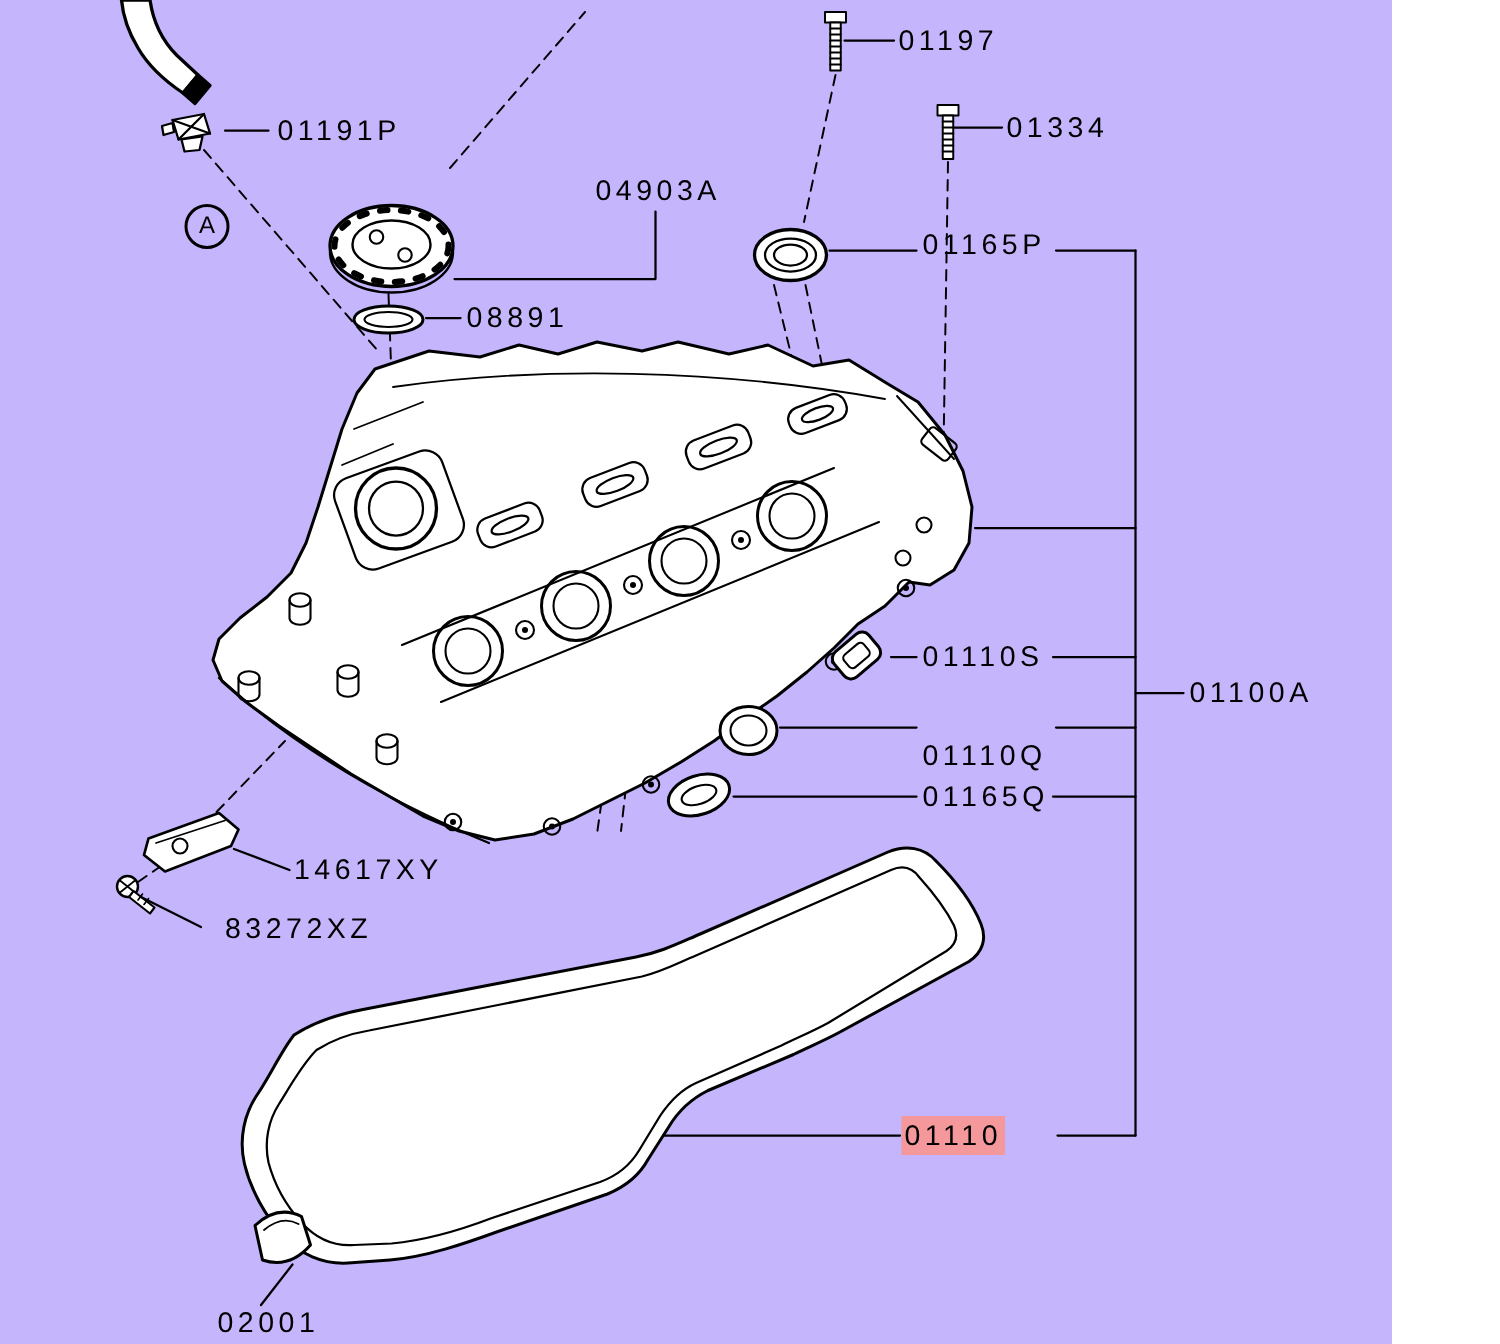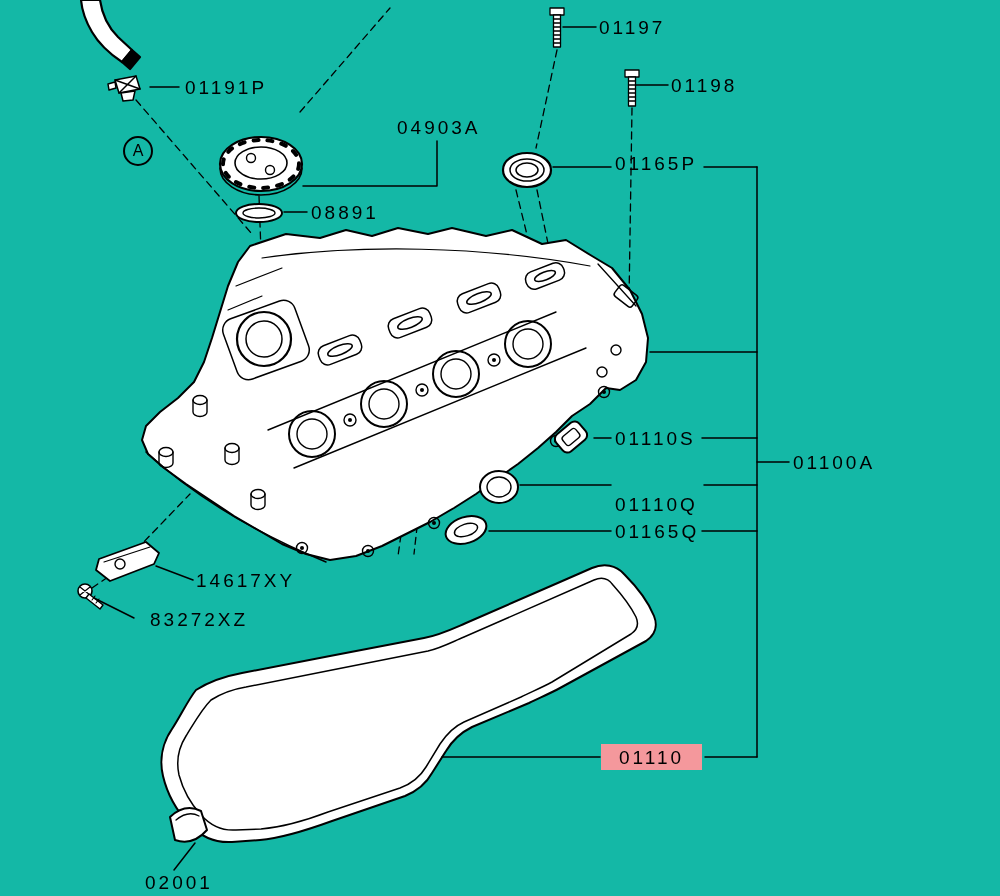--- a/index.html
+++ b/index.html
@@ -1,25 +1,25 @@
 <!DOCTYPE html>
 <html><head>
 <meta charset="utf-8">
 <style>
   html,body{margin:0;padding:0;background:#ffffff;}
-  .stage{position:relative;width:1000px;height:896px;background:#14b8a6;
+  .stage{position:relative;width:928px;height:896px;background:#c4b5fd;
          font-family:"Liberation Sans",sans-serif;overflow:hidden;}
   .stage svg{position:absolute;left:0;top:0;}
   .lbl{position:absolute;font-size:19px;letter-spacing:3px;color:#000;
        line-height:1;white-space:nowrap;}
   .marker{position:absolute;width:26px;height:26px;border:2px solid #000;border-radius:50%;
           display:flex;align-items:center;justify-content:center;font-size:16px;
           letter-spacing:0;color:#000;}
   .hl{display:flex;align-items:center;justify-content:center;height:26px;
-      padding:0 18px;}
+      padding:0 2px;}
 </style>
 </head>
 <body>
 
 <div class="stage">
 
 <svg width="1000" height="896" viewBox="0 0 1000 896">
   <g stroke="#000" fill="none" stroke-width="1.6" stroke-linejoin="round" stroke-linecap="round">
 
     <g stroke-dasharray="7 5" stroke-width="1.3">
@@ -222,21 +222,21 @@
       <path d="M 704,485 L 757,485"></path>
       <path d="M 702,531 L 757,531"></path>
       <path d="M 705,757 L 757,757"></path>
       <path d="M 757,167 L 757,757"></path>
       <path d="M 757,462 L 789,462"></path>
     </g>
   </g>
 </svg>
 
 <div class="lbl" style="left:599px;top:18px">01197</div>
-<div class="lbl" style="left:671px;top:76px">01198</div>
+<div class="lbl" style="left:671px;top:76px">01334</div>
 <div class="lbl" style="left:185px;top:78px">01191P</div>
 <div class="marker" style="left:123px;top:136px">A</div>
 <div class="lbl" style="left:397px;top:118px">04903A</div>
 <div class="lbl" style="left:311px;top:203px">08891</div>
 <div class="lbl" style="left:615px;top:154px">01165P</div>
 <div class="lbl" style="left:615px;top:429px">01110S</div>
 <div class="lbl" style="left:615px;top:495px">01110Q</div>
 <div class="lbl" style="left:615px;top:522px">01165Q</div>
 <div class="lbl" style="left:793px;top:453px">01100A</div>
 <div class="lbl" style="left:196px;top:571px">14617XY</div>

